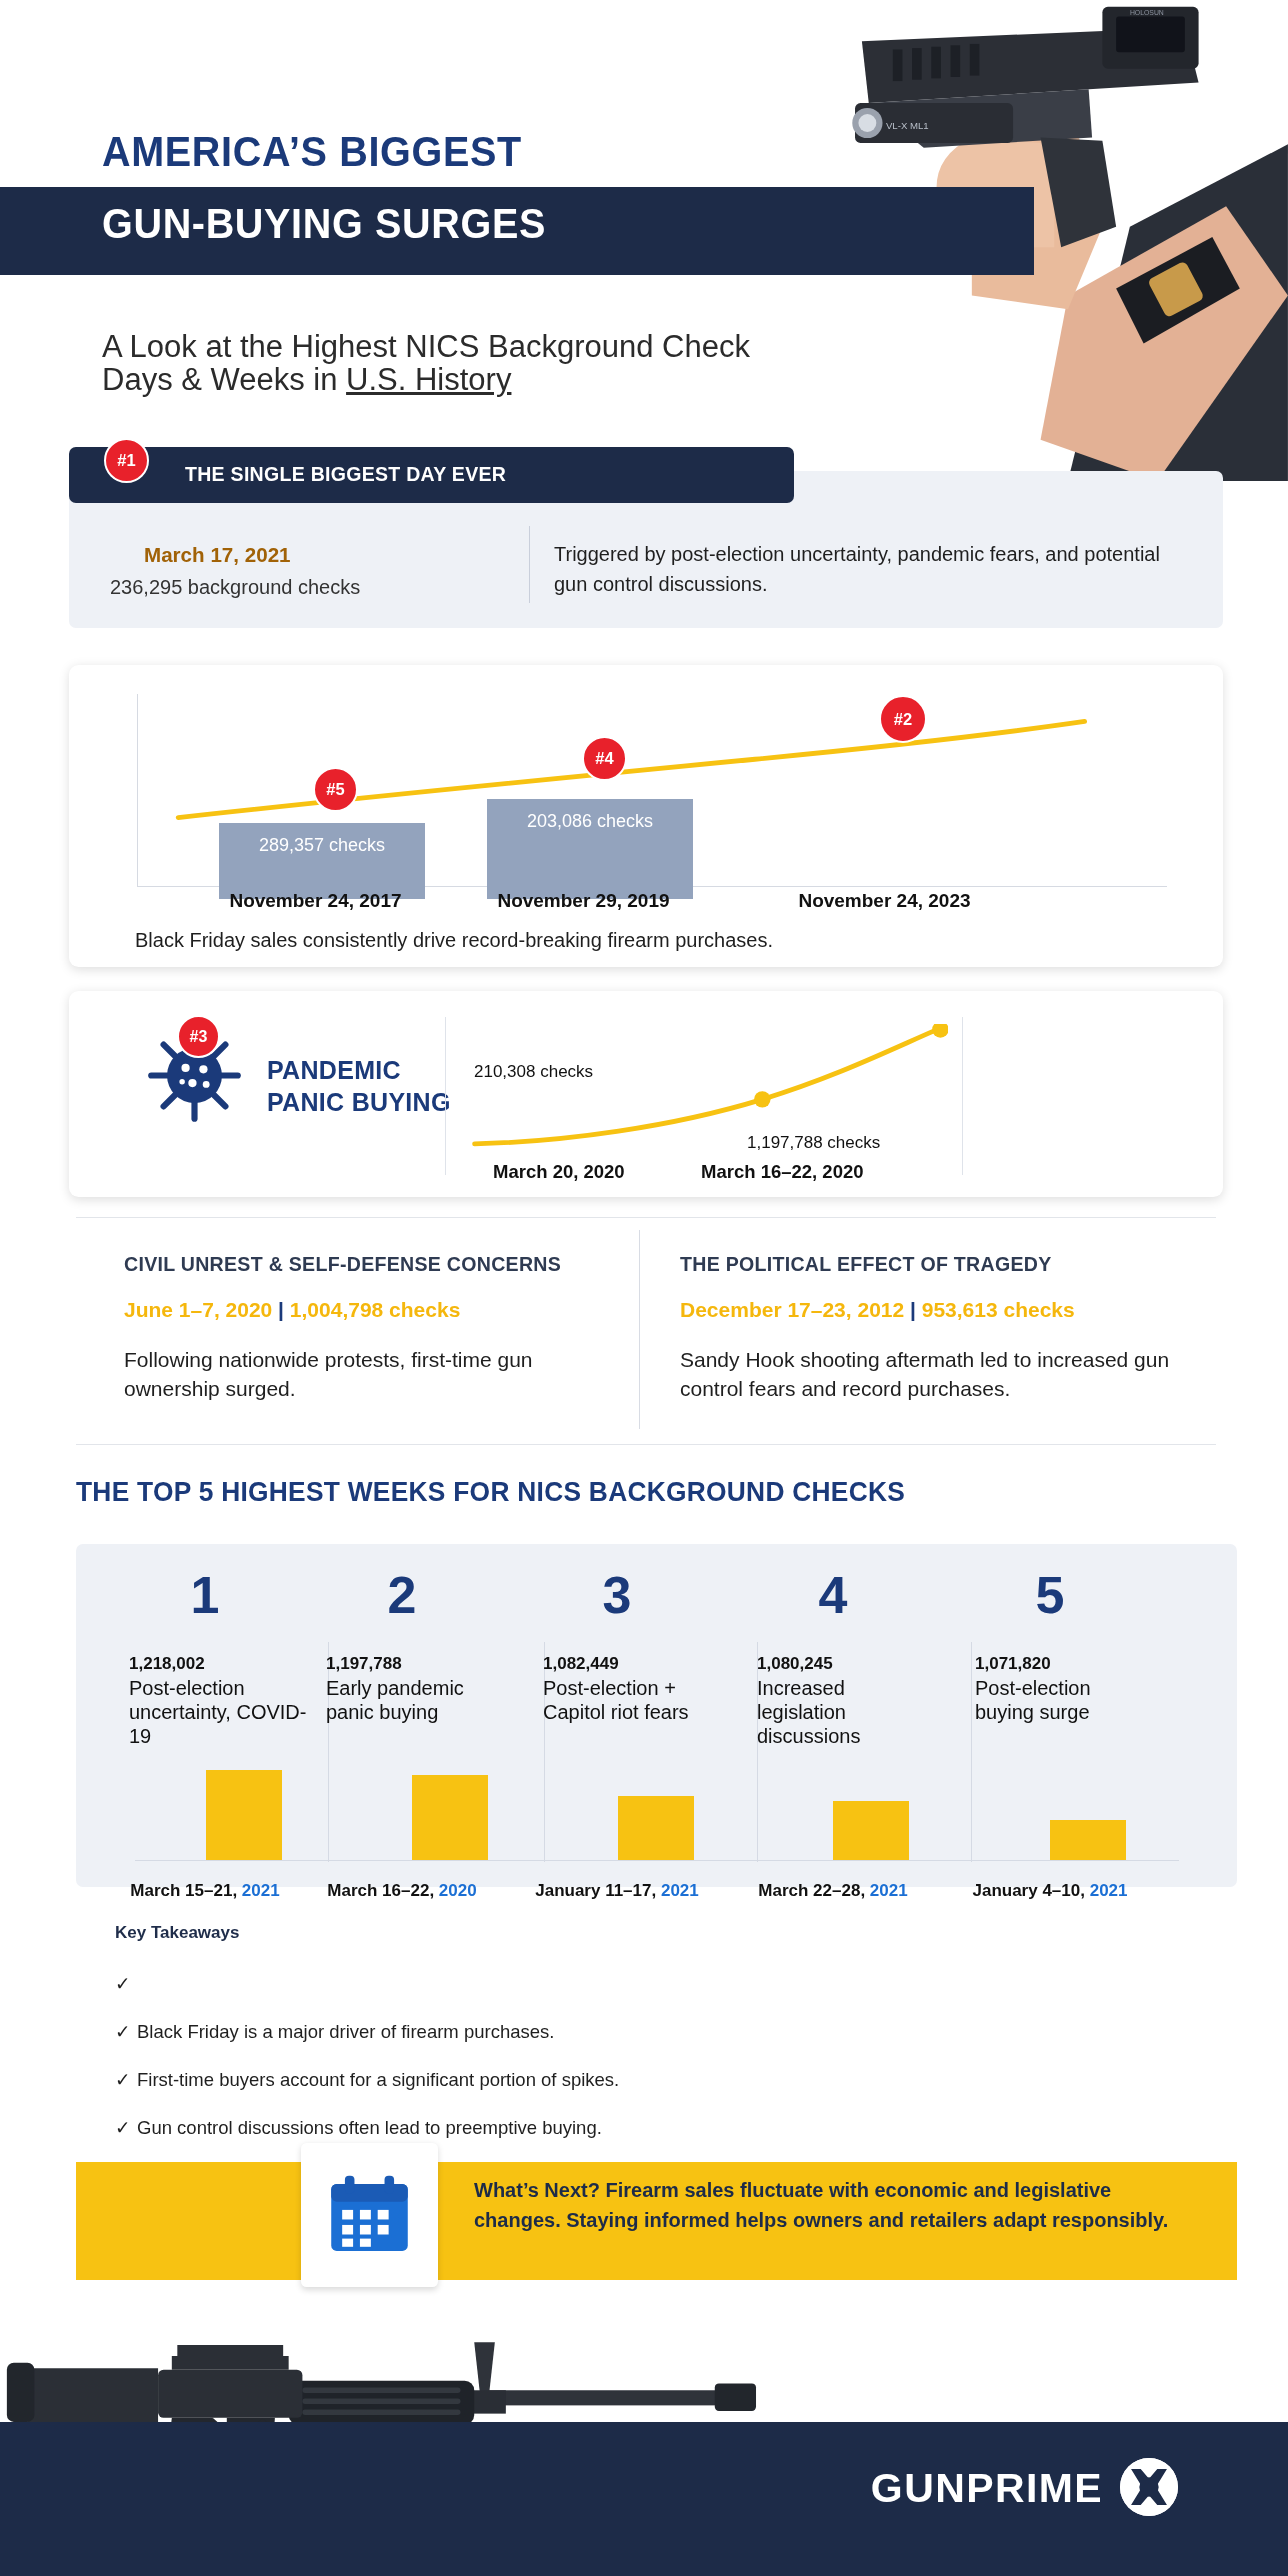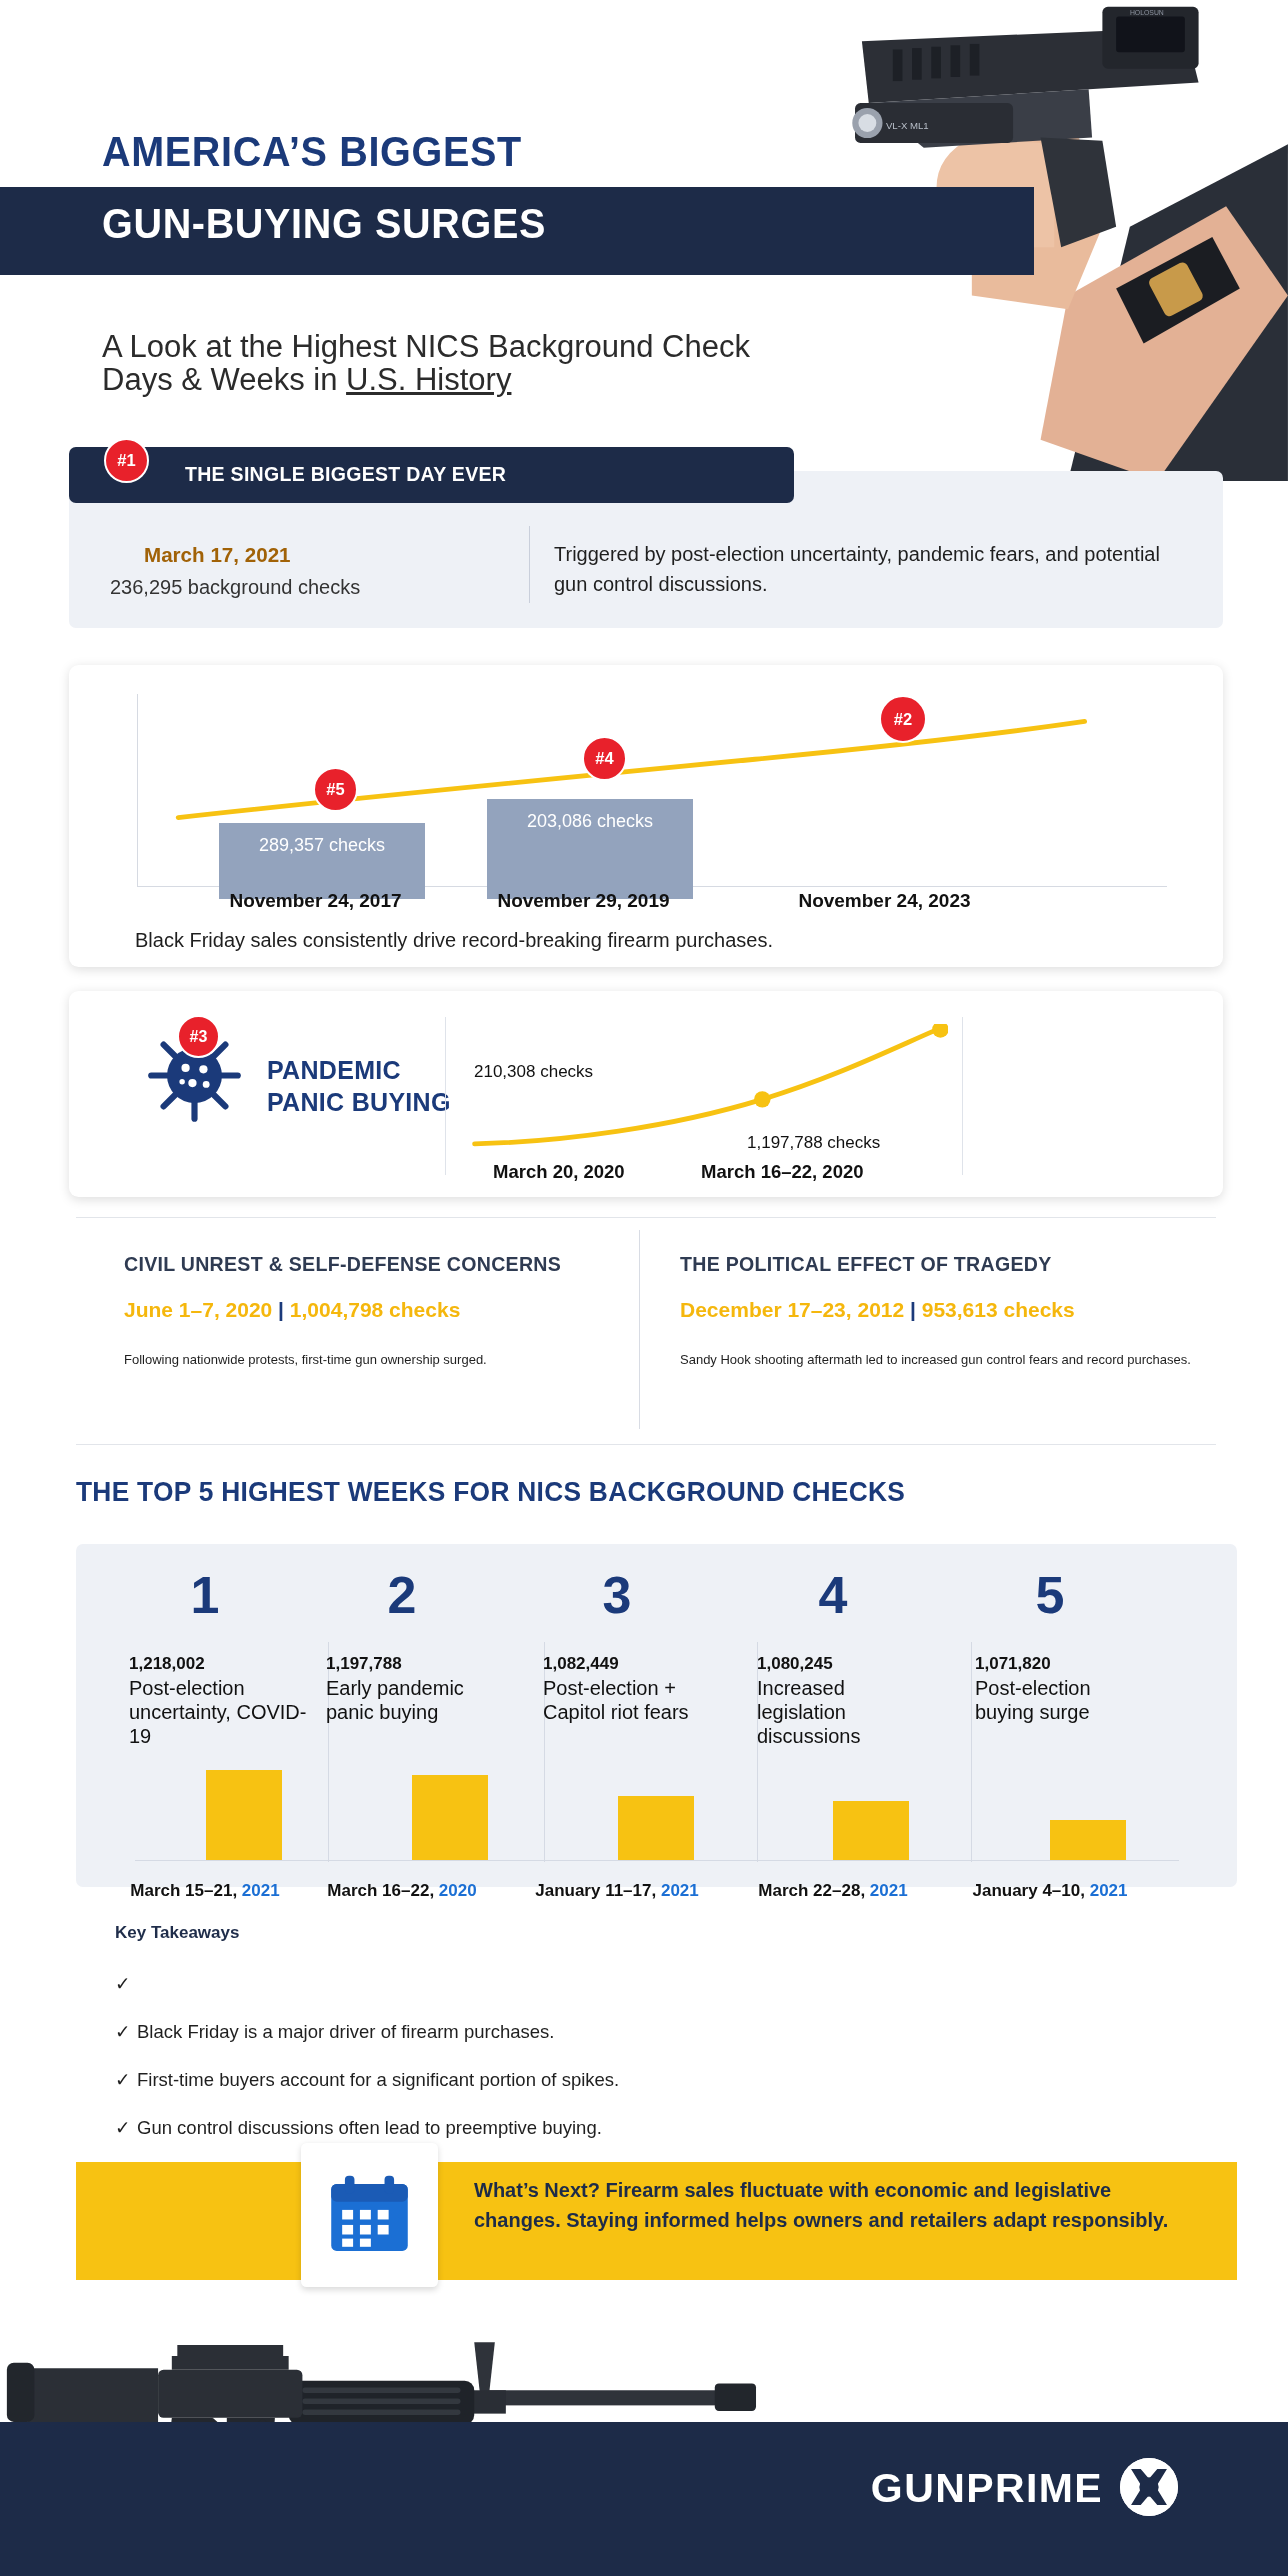--- a/index.html
+++ b/index.html
@@ -130,21 +130,21 @@
   .col-div { position: absolute; left: 639px; top: 1230px; width: 1.4px; height: 199px; background: #d8dce4; }
   .hr-top { position: absolute; left: 76px; top: 1217px; width: 1140px; height: 1.4px; background: #e2e5ea; }
   .hr-bot { position: absolute; left: 76px; top: 1444px; width: 1140px; height: 1.4px; background: #e2e5ea; }
   .c-head {
     position: absolute; font-weight: bold; font-size: 20.6px; color: #2f3b52;
     letter-spacing: 0.3px; text-transform: uppercase;
     transform: scaleX(0.95); transform-origin: left center;
   }
   .c-stat { position: absolute; font-weight: bold; font-size: 21px; color: #f5b70d; }
   .c-stat .w { color: #1b3a7a; }
-  .c-desc { position: absolute; font-size: 13px; line-height: 29px; color: #1f1f1f; }
+  .c-desc { position: absolute; font-size: 21px; line-height: 29px; color: #1f1f1f; }
 
   
   .top5-title {
     position: absolute; left: 76px; top: 1476px;
     color: #1b3a7a; font-weight: bold; font-size: 28px; letter-spacing: 0.3px;
     text-transform: uppercase;
     transform: scaleX(0.94); transform-origin: left center;
   }
   .top5-panel {
     position: absolute; left: 76px; top: 1544px; width: 1161px; height: 343px;

